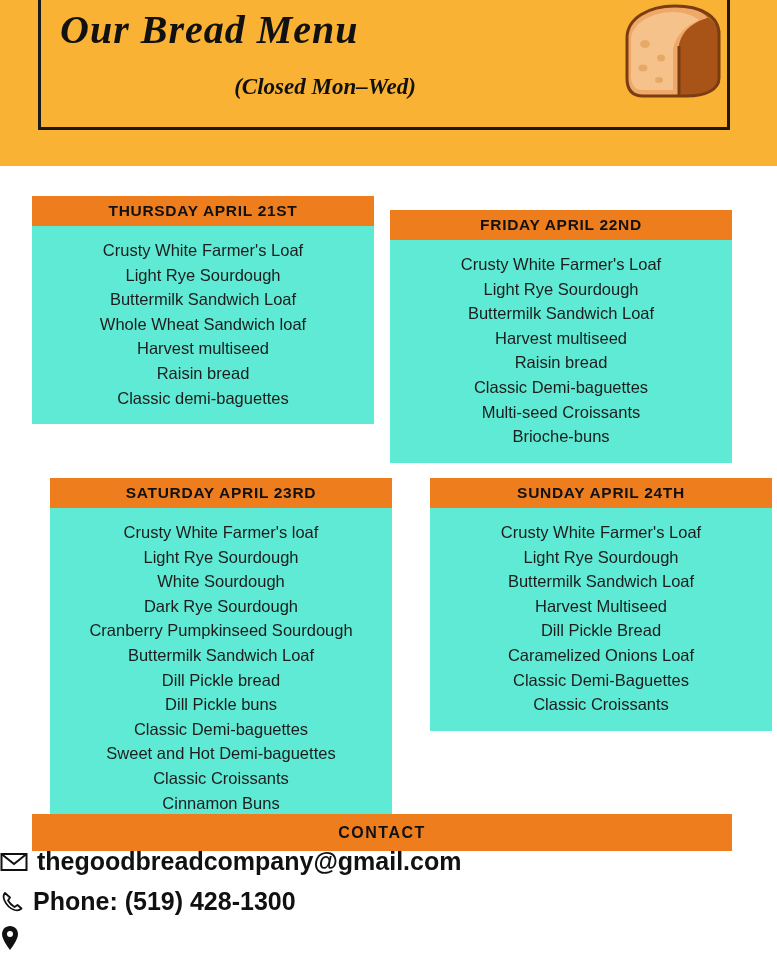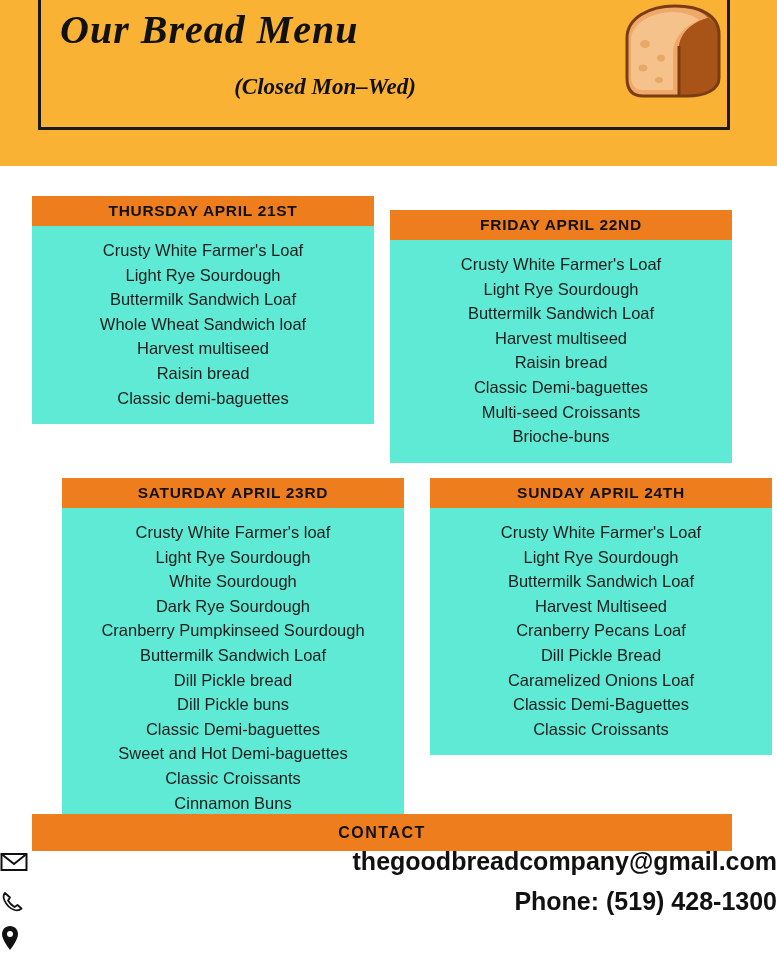--- a/index.html
+++ b/index.html
@@ -71,21 +71,21 @@
     top: 196px;
     left: 0;
     width: 777px;
   }
   .day-card {
     position: absolute;
     width: 342px;
   }
   .day-card.c-tl { left: 32px;  top: 0px; }
   .day-card.c-tr { left: 390px; top: 14px; }
-  .day-card.c-bl { left: 44px;  top: 282px; padding-left: 18px; }
+  .day-card.c-bl { left: 32px;  top: 282px; padding-left: 18px; }
   .day-card.c-br { left: 390px; top: 282px; margin-left: 40px; }
 
   .day-header {
     background: #ee7d1e;
     height: 30px;
     display: flex;
     align-items: center;
     justify-content: center;
     font-weight: bold;
     font-size: 15.5px;
@@ -120,21 +120,21 @@
     font-size: 16px;
     letter-spacing: 1.5px;
     color: #111111;
   }
   .contact-line {
     position: absolute;
     left: 0;
     width: 777px;
     display: flex;
     align-items: center;
-    justify-content: space-between;
+    justify-content: flex-start;
     gap: 9px;
     color: #111111;
     font-weight: bold;
   }
   .contact-email { top: 847px; font-size: 25px; }
   .contact-phone { top: 887px; font-size: 25px; }
   .contact-addr  { top: 925px; font-size: 25px; gap: 2px; }
 
   .c-icon {
     display: inline-flex;
@@ -212,21 +212,20 @@
     </div>
   </div>
 
   <div class="day-card c-br">
     <div class="day-header">SUNDAY APRIL 24TH</div>
     <div class="day-body">
       <div class="item">Crusty White Farmer's Loaf</div>
       <div class="item">Light Rye Sourdough</div>
       <div class="item">Buttermilk Sandwich Loaf</div>
       <div class="item">Harvest Multiseed</div>
-      <div class="item">Cranberry Pecans Loaf</div>
       <div class="item">Dill Pickle Bread</div>
       <div class="item">Caramelized Onions Loaf</div>
       <div class="item">Classic Demi-Baguettes</div>
       <div class="item">Classic Croissants</div>
     </div>
   </div>
 
 </div>
 
 <div class="contact-bar">CONTACT</div>

